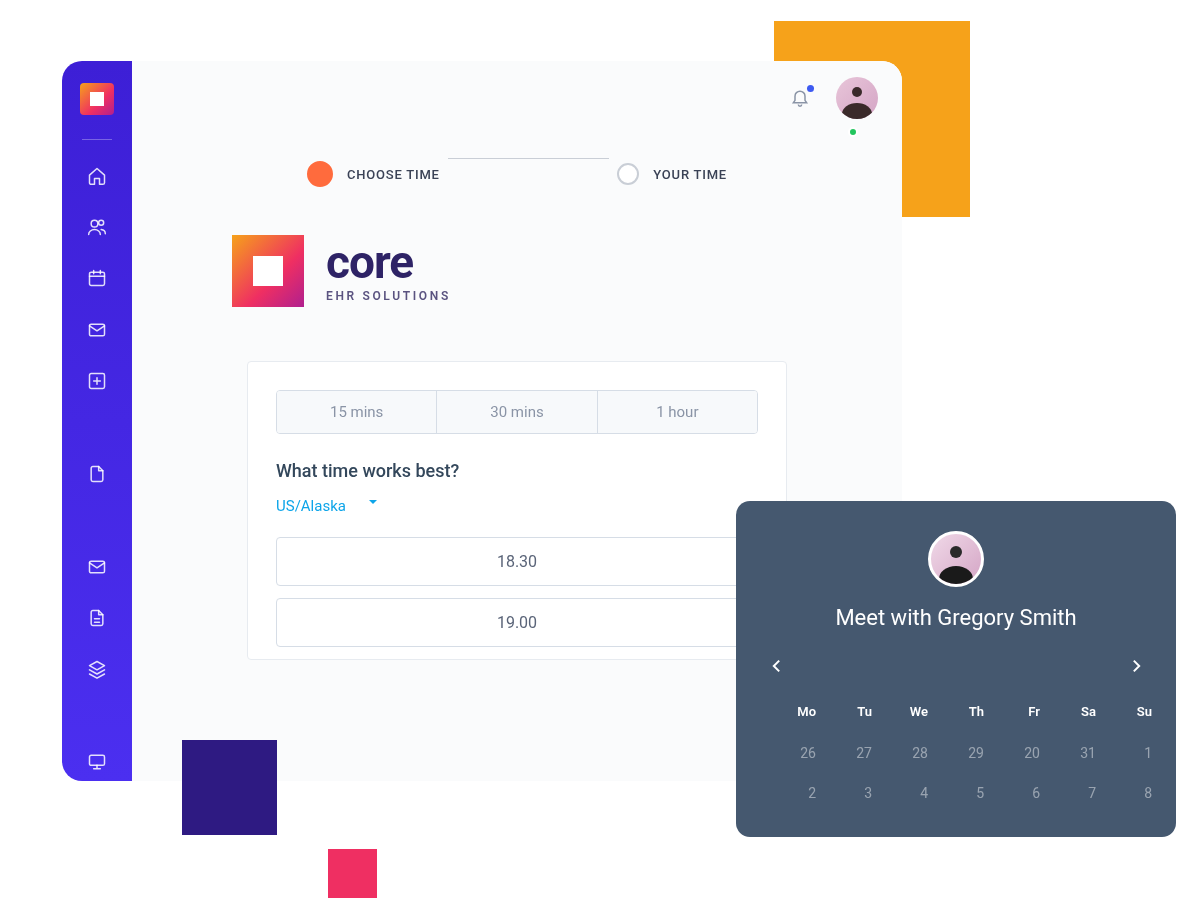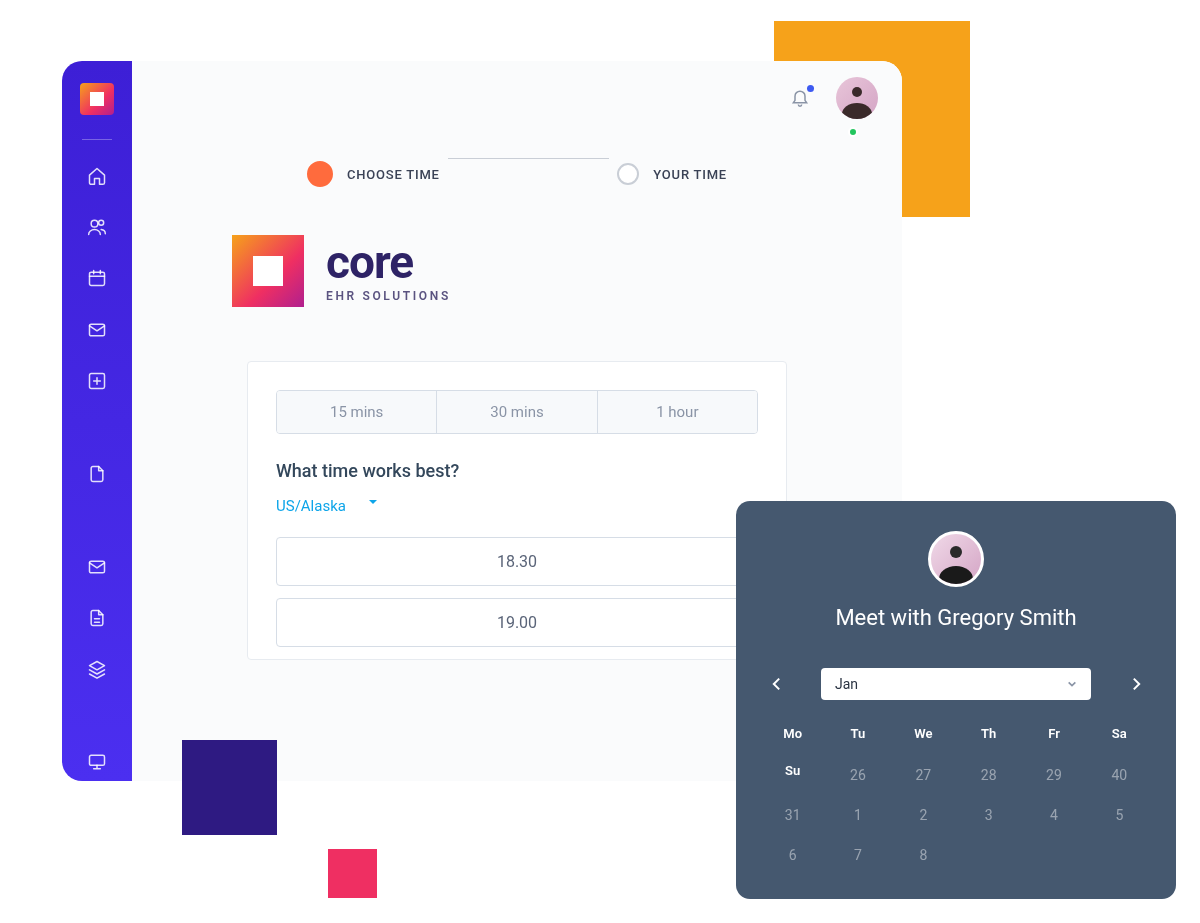--- a/index.html
+++ b/index.html
@@ -45,27 +45,27 @@
 .duration-option{flex:1;padding:12px 0;text-align:center;font-size:15px;color:#8a94a6;background:#f7f9fb;border-right:1px solid #d6dde6;cursor:pointer;}
 .duration-option:last-child{border-right:none;}
 .tz-row{display:flex;align-items:flex-start;gap:22px;margin-bottom:22px;color:#0ea5e9;font-size:15px;cursor:pointer;}
 .tz-row svg{width:10px;height:10px;fill:#0ea5e9;}
 .slot{border:1px solid #d6dde6;border-radius:4px;padding:14px 6px;text-align:center;font-size:16px;color:#5a6478;margin-bottom:12px;cursor:pointer;background:#fff;}
 .calendar-shadow{position:absolute;left:736px;top:501px;width:440px;height:400px;border-radius:16px;z-index:9;filter:drop-shadow(0 25px 45px rgba(30,30,60,.45));}
 .calendar{position:absolute;left:736px;top:501px;width:440px;border-radius:14px;background:#45586f;z-index:10;color:#fff;padding:30px 24px 24px;font-weight:400;}
 .cal-avatar{width:56px;height:56px;border-radius:50%;background:linear-gradient(135deg,#f0d9e8,#d4a5c5);margin:0 auto 18px;border:3px solid #fff;position:relative;overflow:hidden;}
 .cal-avatar::before{content:"";position:absolute;left:50%;top:12px;transform:translateX(-50%);width:12px;height:12px;border-radius:50%;background:#2a2a2a;}
 .cal-avatar::after{content:"";position:absolute;left:50%;bottom:-8px;transform:translateX(-50%);width:34px;height:26px;border-radius:50% 50% 0 0;background:#1a1a1a;}
-.cal-title{text-align:center;font-size:22px;font-weight:400;margin-bottom:38px;}
+.cal-title{text-align:center;font-size:22px;font-weight:400;margin-bottom:24px;}
 .cal-nav{display:flex;align-items:center;justify-content:space-between;margin-bottom:18px;padding:0 4px;}
 .cal-arrow{width:24px;height:24px;display:flex;align-items:center;justify-content:center;cursor:pointer;color:#fff;}
 .cal-arrow svg{width:9px;height:16px;stroke:#fff;fill:none;stroke-width:2.2;}
 .month-select{background:#fff;color:#2a3342;border-radius:4px;padding:8px 14px;width:270px;display:flex;align-items:center;justify-content:space-between;font-size:14px;cursor:pointer;}
 .month-select svg{width:10px;height:10px;stroke:#8a94a6;fill:none;stroke-width:2;}
-.cal-grid{display:grid;grid-template-columns:repeat(6,1fr);gap:0;text-align:center;}
+.cal-grid{display:grid;grid-template-columns:repeat(7,1fr);gap:0;text-align:right;}
 .cal-head{font-size:13px;font-weight:600;padding:8px 0 14px;color:#fff;}
 .cal-day{font-size:14px;padding:12px 0;color:rgba(255,255,255,.45);cursor:pointer;}
 </style>
 </head>
 <body>
 
 <div class="canvas">
   <div class="deco-orange"></div>
 
   <div class="app-shadow"></div>
@@ -201,46 +201,40 @@
   <div class="calendar-shadow"></div>
   <div class="calendar">
     <div class="cal-avatar"></div>
     <div class="cal-title">Meet with Gregory Smith</div>
     <div class="cal-nav">
       <div class="cal-arrow">
           <svg viewBox="0 0 10 16">
             <path d="M8 2L2 8l6 6"></path>
           </svg>
         </div>
-      <div class="month-select">
-        <span>Jan</span>
-        <svg viewBox="0 0 12 12">
-            <path d="M2 4l4 4 4-4"></path>
-          </svg>
-      </div>
       <div class="cal-arrow">
           <svg viewBox="0 0 10 16">
             <path d="M2 2l6 6-6 6"></path>
           </svg>
         </div>
     </div>
     <div class="cal-grid">
       <div class="cal-head">Mo</div>
       <div class="cal-head">Tu</div>
       <div class="cal-head">We</div>
       <div class="cal-head">Th</div>
       <div class="cal-head">Fr</div>
       <div class="cal-head">Sa</div>
       <div class="cal-head">Su</div>
 
       <div class="cal-day">26</div>
       <div class="cal-day">27</div>
       <div class="cal-day">28</div>
       <div class="cal-day">29</div>
-      <div class="cal-day">40</div>
+      <div class="cal-day">20</div>
       <div class="cal-day">31</div>
       <div class="cal-day">1</div>
 
       <div class="cal-day">2</div>
       <div class="cal-day">3</div>
       <div class="cal-day">4</div>
       <div class="cal-day">5</div>
       <div class="cal-day">6</div>
       <div class="cal-day">7</div>
       <div class="cal-day">8</div>

